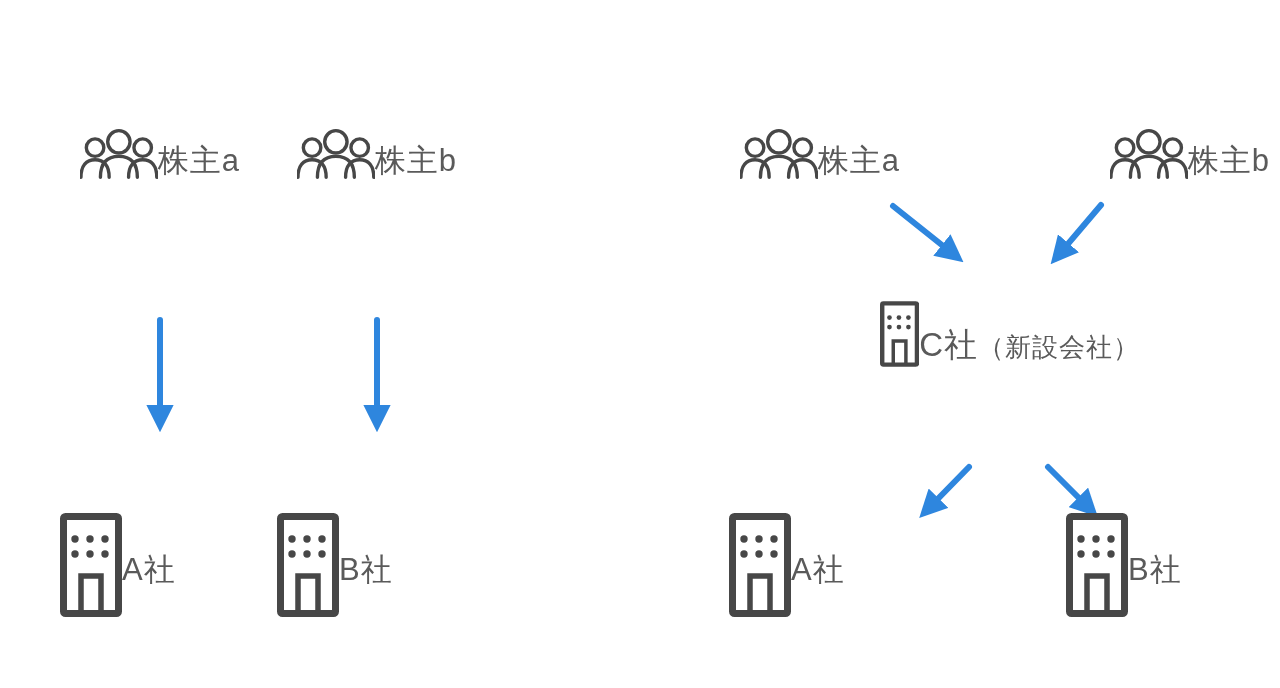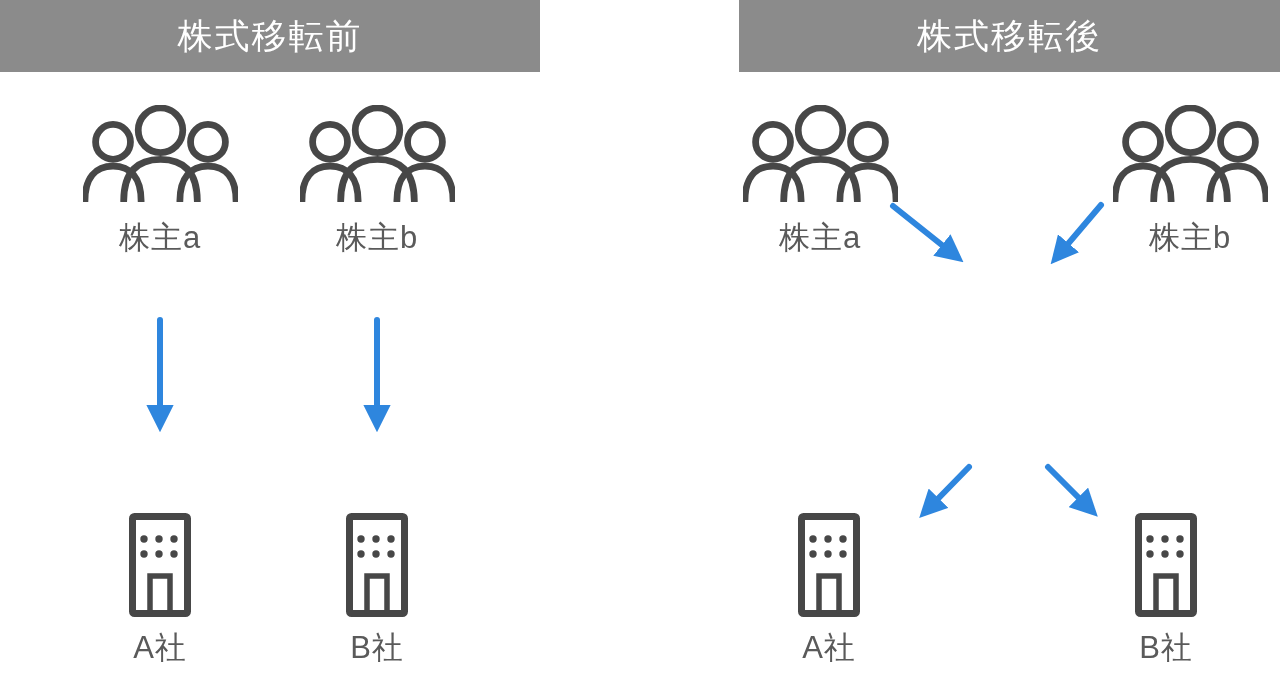--- a/index.html
+++ b/index.html
@@ -18,21 +18,21 @@
   .panel-header{
     position:absolute;top:0;height:72px;
     background:var(--header-bg);color:var(--header-text);
     font-size:35px;letter-spacing:2px;
     display:flex;align-items:center;justify-content:center;
   }
   .panel-header.before{left:0;width:540px;}
   .panel-header.after{left:739px;width:541px;}
 
   .group{
-    position:absolute;display:flex;flex-direction:column;align-items:center;
+    position:absolute;display:flex;flex-direction:row;align-items:center;
   }
   .group .entity-label{
     color:var(--label);font-size:31px;letter-spacing:1px;white-space:nowrap;
   }
   .people-group{width:160px;}
   .people-group svg{width:155px;height:97px;display:block;}
   .people-group .entity-label{margin-top:15px;}
 
   .company{width:200px;}
   .company svg{width:62px;height:104px;display:block;}
@@ -44,26 +44,20 @@
 
   svg.arrows{position:absolute;left:0;top:0;pointer-events:none;}
   .arrow-line{stroke:var(--arrow);stroke-width:6;stroke-linecap:round;fill:none;}
   .icon-stroke{stroke:var(--icon);fill:none;}
 </style>
 </head>
 <body>
 
 <div class="canvas">
 
-  <div class="panel-header before">
-    <span>株式移転前</span>
-  </div>
-  <div class="panel-header after">
-    <span>株式移転後</span>
-  </div>
 
   <svg class="arrows" width="1280" height="688" viewBox="0 0 1280 688">
     <defs>
       <marker id="ah" viewBox="0 0 10 10" refX="7" refY="5" markerWidth="4.6" markerHeight="4.6" orient="auto-start-reverse">
         <path d="M0,0 L10,5 L0,10 z" fill="var(--arrow)"></path>
       </marker>
     </defs>
     <line class="arrow-line" x1="160" y1="320" x2="160" y2="424" marker-end="url(#ah)"></line>
     <line class="arrow-line" x1="377" y1="320" x2="377" y2="424" marker-end="url(#ah)"></line>
     <line class="arrow-line" x1="893" y1="206" x2="957" y2="257" marker-end="url(#ah)"></line>
@@ -141,20 +135,35 @@
       <path class="icon-stroke" stroke-width="7" stroke-linecap="round" d="M 2,99 C 2,75 13,63 31,63 C 49,63 60,75 60,99"></path>
       <circle class="icon-stroke" stroke-width="7" cx="31" cy="38" r="18"></circle>
       <path class="icon-stroke" stroke-width="7" stroke-linecap="round" d="M 100,99 C 100,75 111,63 129,63 C 147,63 158,75 158,99"></path>
       <circle class="icon-stroke" stroke-width="7" cx="129" cy="38" r="18"></circle>
       <path class="icon-stroke" stroke-width="7" stroke-linecap="round" d="M 42,99 C 42,68 57,56 80,56 C 103,56 118,68 118,99"></path>
       <circle class="icon-stroke" stroke-width="7" cx="80" cy="26" r="23"></circle>
     </svg>
     <div class="entity-label">株主b</div>
   </div>
 
+  <div class="group company company-c" style="left:880px;top:282px;width:260px;">
+    <svg viewBox="0 0 62 104">
+      <rect class="icon-stroke" stroke-width="7" x="3.5" y="3.5" width="55" height="97" rx="2"></rect>
+      <circle cx="15" cy="26" r="3.7" fill="var(--icon)"></circle>
+      <circle cx="30" cy="26" r="3.7" fill="var(--icon)"></circle>
+      <circle cx="45" cy="26" r="3.7" fill="var(--icon)"></circle>
+      <circle cx="15" cy="41" r="3.7" fill="var(--icon)"></circle>
+      <circle cx="30" cy="41" r="3.7" fill="var(--icon)"></circle>
+      <circle cx="45" cy="41" r="3.7" fill="var(--icon)"></circle>
+      <path class="icon-stroke" stroke-width="5.5" stroke-linecap="round" d="M 21,98 L 21,63 L 41,63 L 41,98"></path>
+    </svg>
+    <div class="entity-label">
+      <span class="co-name">C社</span><span class="co-note">（新設会社）</span>
+    </div>
+  </div>
 
   <div class="group company" style="left:729px;top:513px;">
     <svg viewBox="0 0 62 104">
       <rect class="icon-stroke" stroke-width="7" x="3.5" y="3.5" width="55" height="97" rx="2"></rect>
       <circle cx="15" cy="26" r="3.7" fill="var(--icon)"></circle>
       <circle cx="30" cy="26" r="3.7" fill="var(--icon)"></circle>
       <circle cx="45" cy="26" r="3.7" fill="var(--icon)"></circle>
       <circle cx="15" cy="41" r="3.7" fill="var(--icon)"></circle>
       <circle cx="30" cy="41" r="3.7" fill="var(--icon)"></circle>
       <circle cx="45" cy="41" r="3.7" fill="var(--icon)"></circle>

